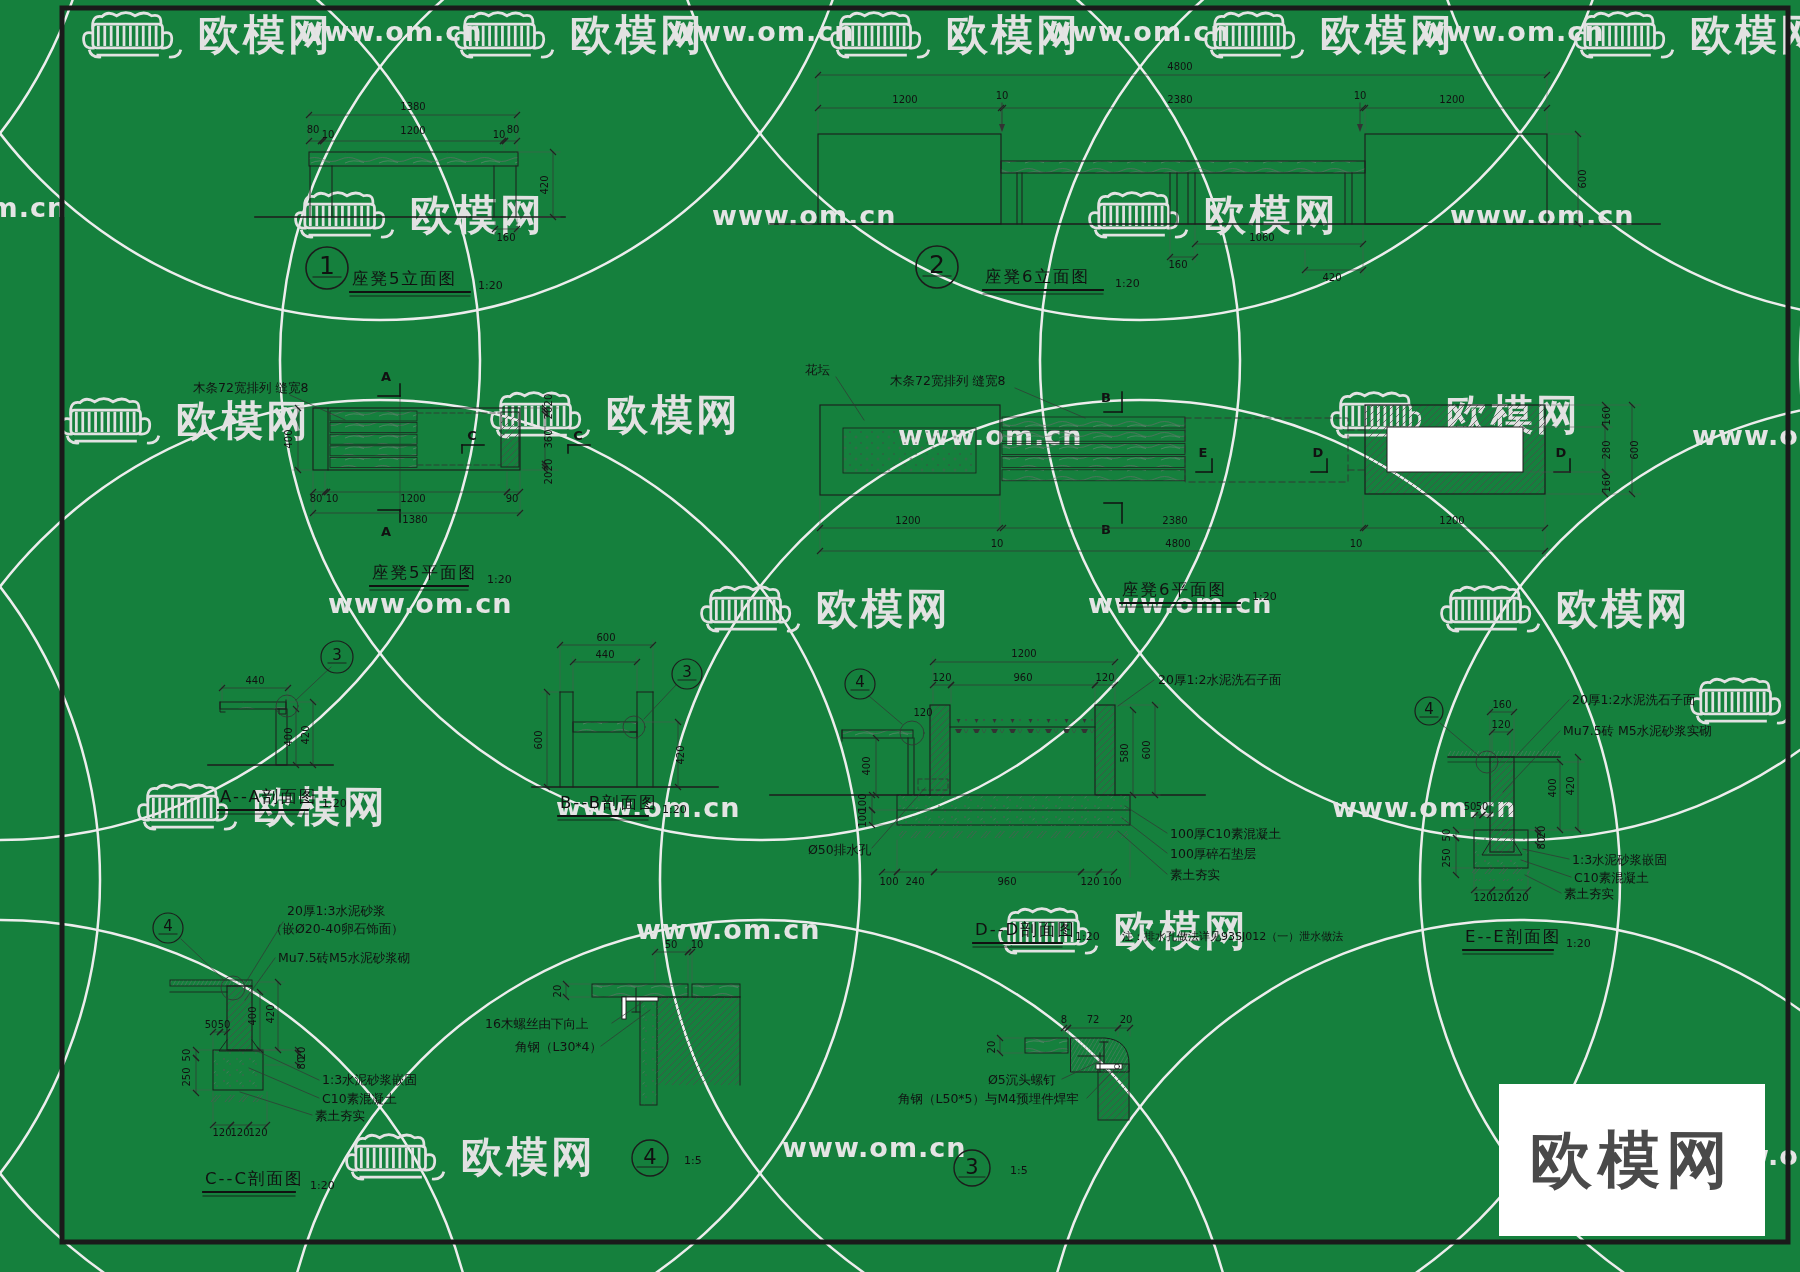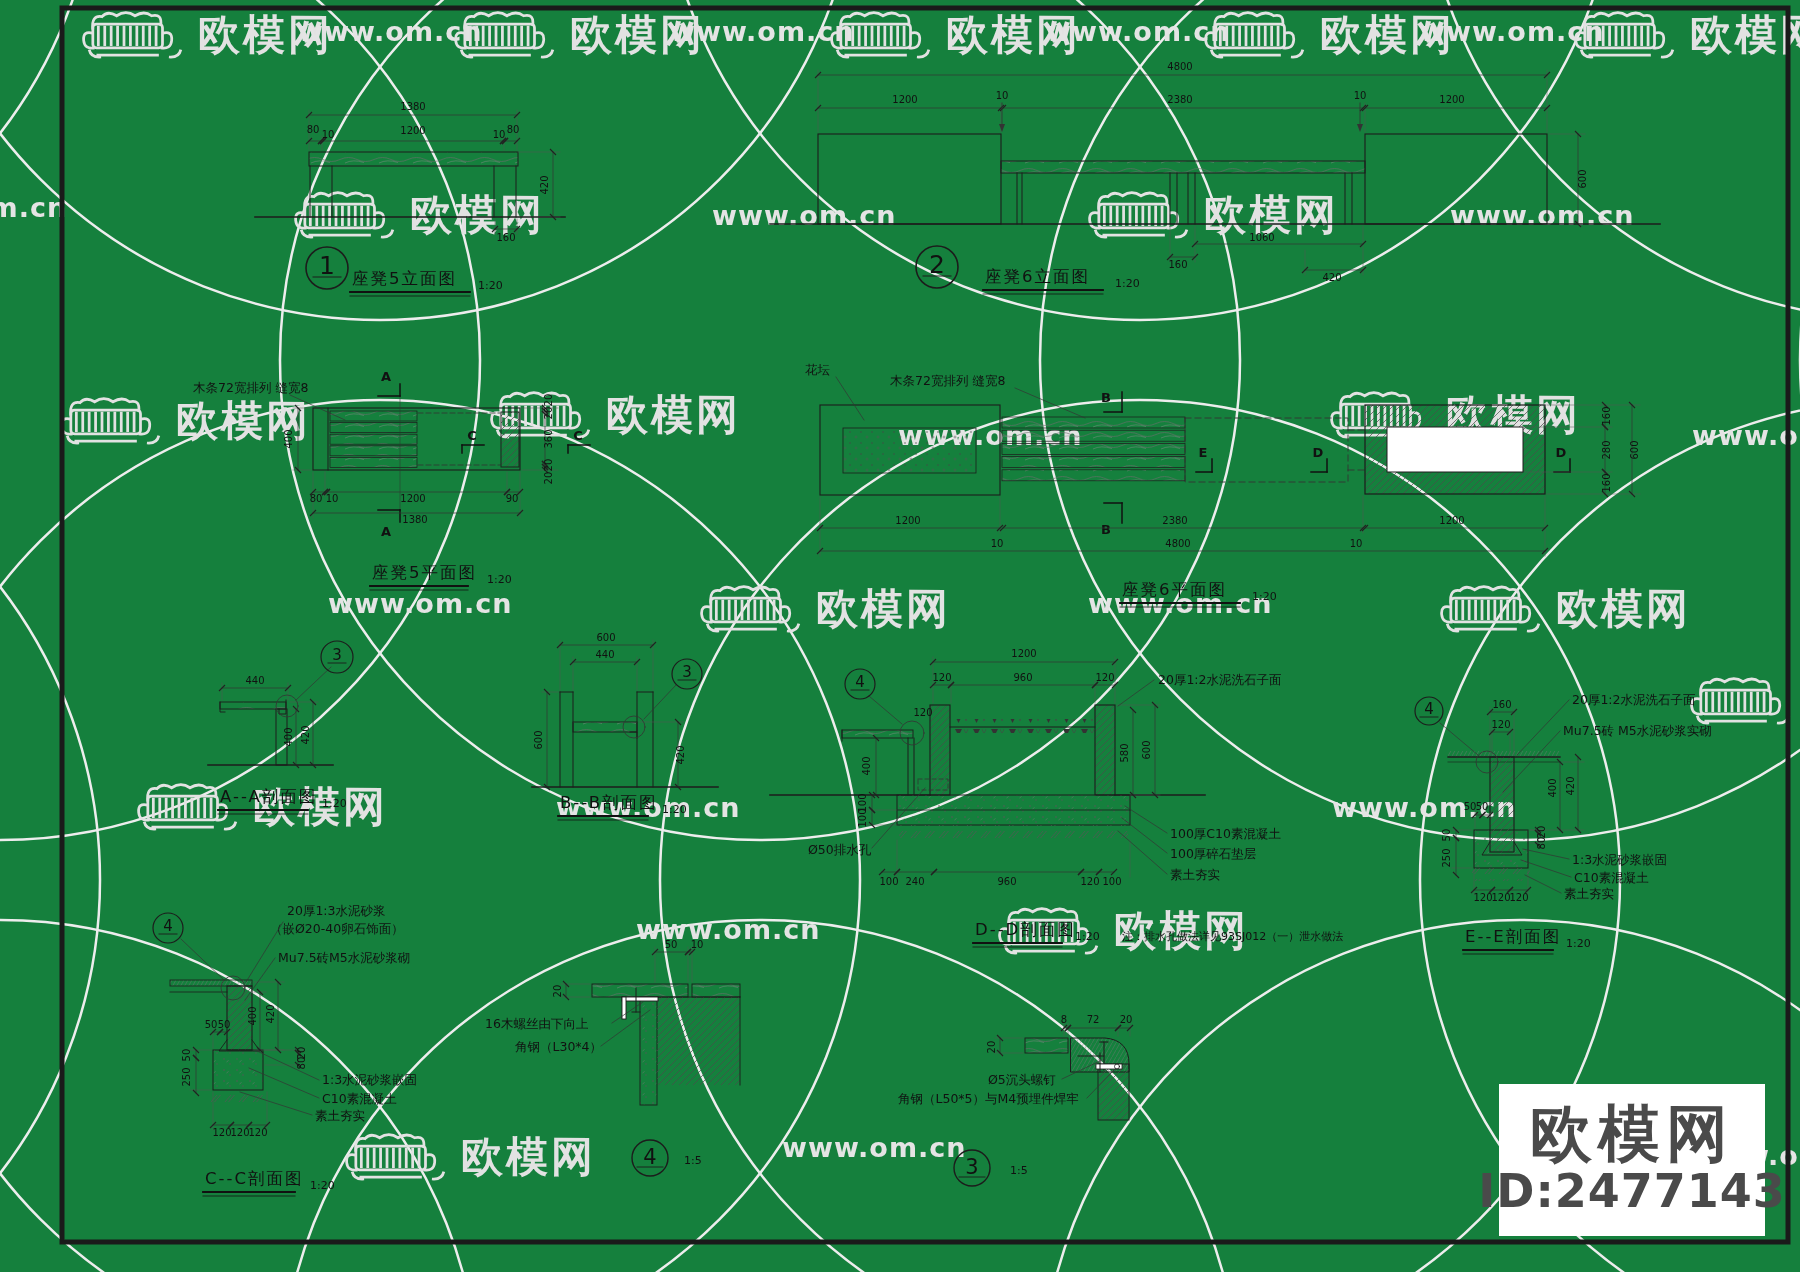--- a/index.html
+++ b/index.html
@@ -936,15 +936,14 @@
       <line x1="1087" y1="1098" x2="1114" y2="1070" stroke="#333" stroke-width="0.7"></line>
       <circle cx="972" cy="1168" r="18" fill="none" stroke="#1c1c1c" stroke-width="1.4"></circle>
       <line x1="959" y1="1177" x2="985" y2="1177" stroke="#1c1c1c" stroke-width="0.9"></line>
       <text class="idx" style="font-size:21px" x="972" y="1174">3</text>
       <text class="scl" x="1010" y="1174">1:5</text>
     </g>
   </svg>
 
   <div id="corner-logo">
     <span class="cbrand">欧模网</span>
-    <span class="cid">ID:2477143</span>
   </div>
 </div>
 
 </body></html>

